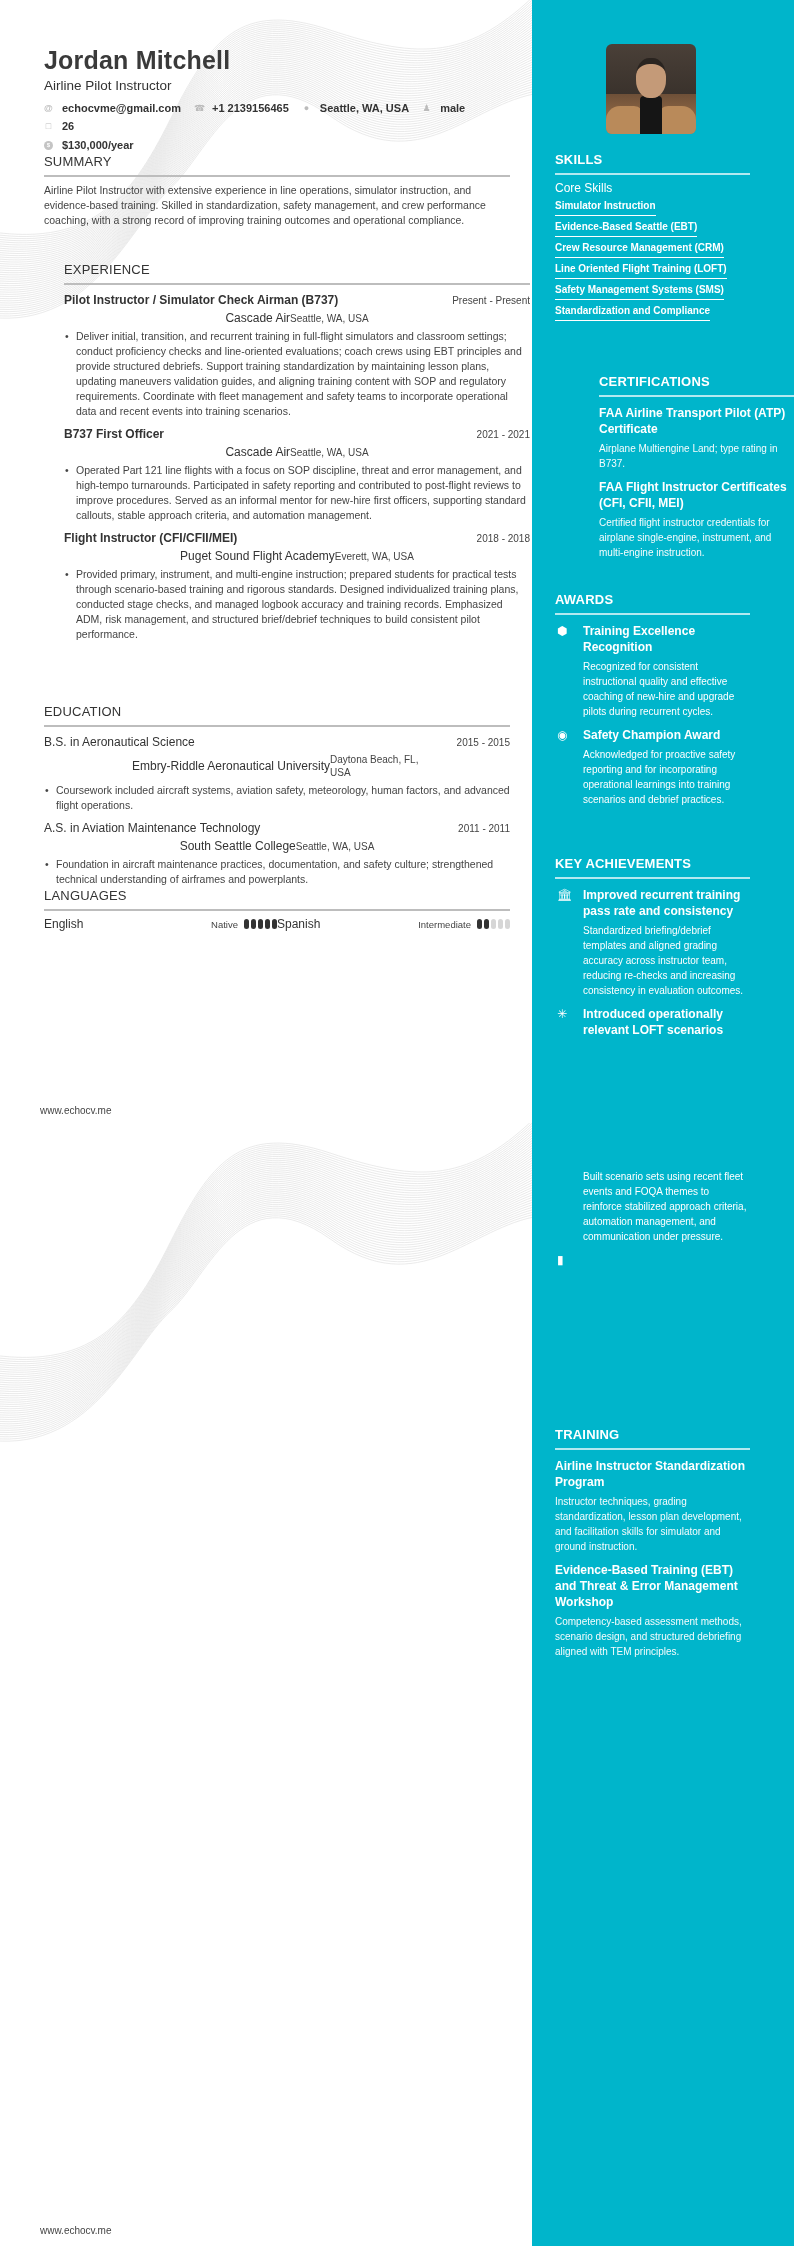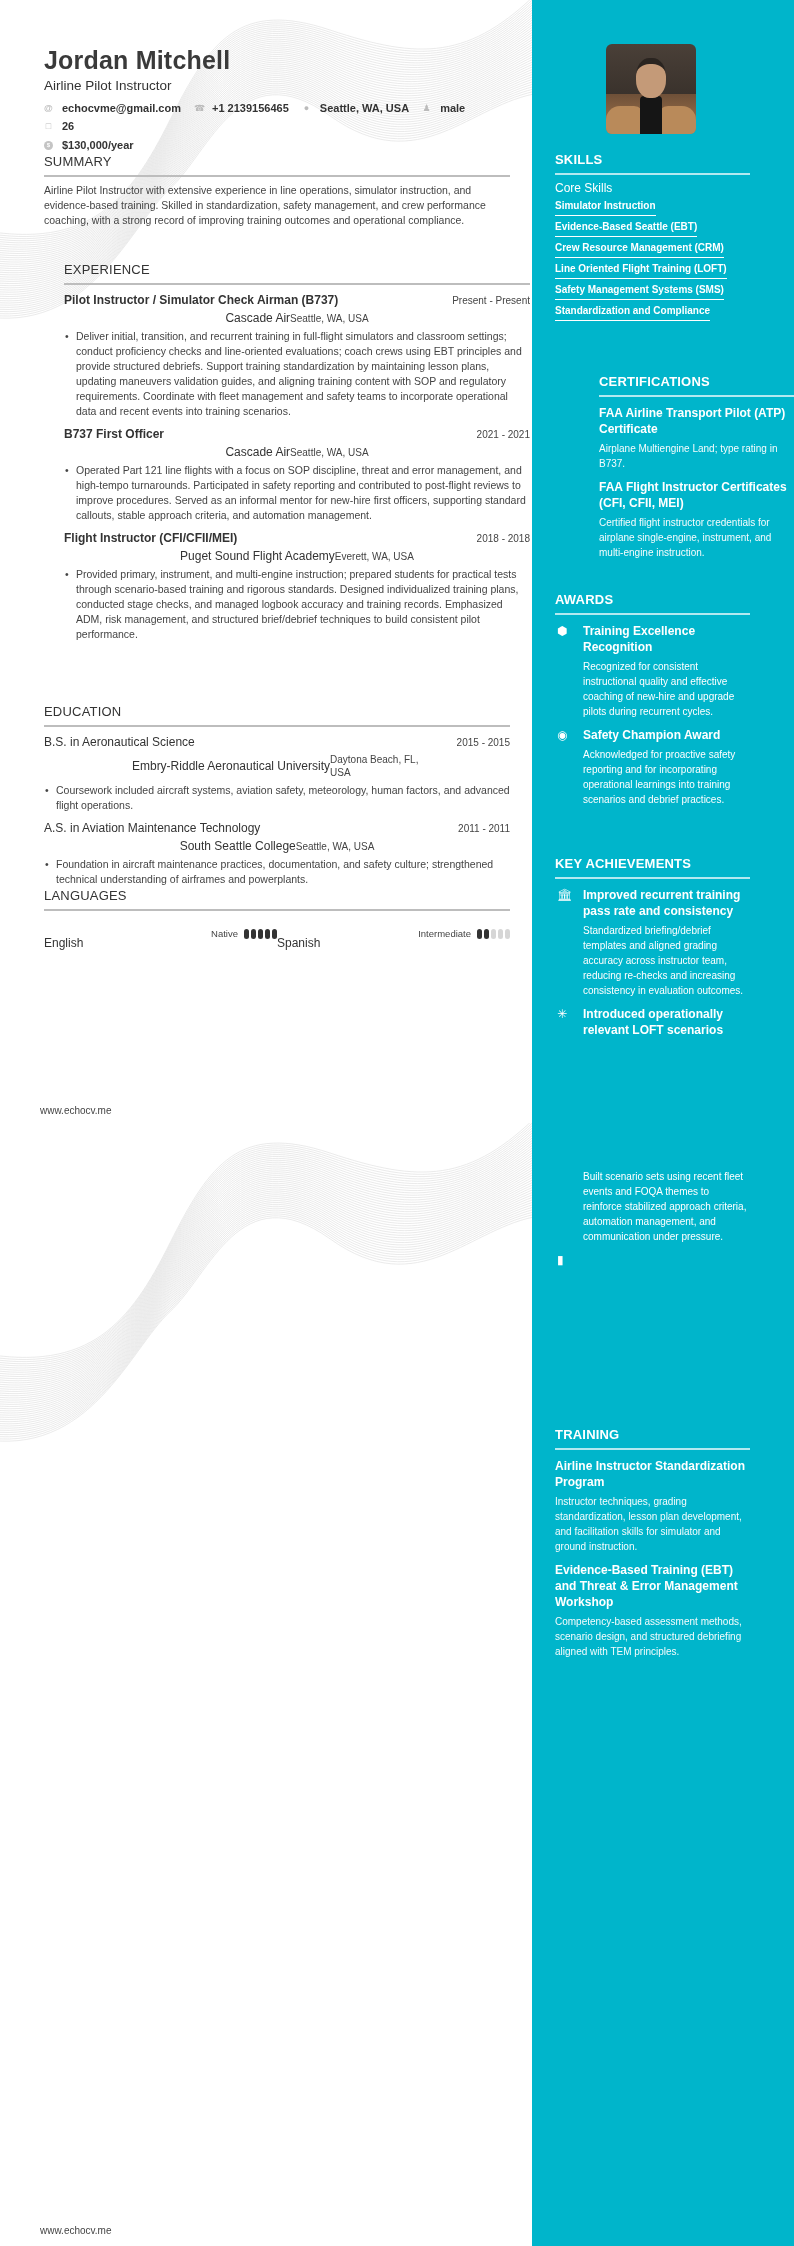--- a/index.html
+++ b/index.html
@@ -34,21 +34,21 @@
   .job-company { font-size: 12px; color: #333; }
   .job-loc { font-size: 10px; color: #444; }
   .job-bullet { position: relative; padding-left: 12px; font-size: 10.5px; line-height: 15px; color: #444; margin-top: 4px; }
   .job-bullet::before { content: "•"; position: absolute; left: 1px; top: 0; }
   .education { position: absolute; top: 672px; left: 0; width: 466px; margin-top: 32px; }
   .edu { margin-top: 8px; }
   .edu-title { font-size: 12px; color: #333; }
   .edu-loc { font-size: 10px; color: #444; text-align: left; width: 92px; line-height: 13px; }
   .languages { position: absolute; top: 888px; left: 0; width: 466px; }
   .lang-row { display: flex; align-items: center; margin-top: 6px; font-size: 12px; color: #333; }
-  .lang-name { width: 140px; margin-top: 19px; }
+  .lang-name { width: 140px; }
   .lang-level { font-size: 9.5px; color: #444; margin-right: 6px; margin-left: auto; }
   .dots { display: inline-flex; gap: 2px; margin-right: 16px; }
   .dots:last-child { margin-right: 0; }
   .dot { width: 5px; height: 10px; border-radius: 2.5px; background: #333; }
   .dot.off { background: #d6d6d6; }
   .lang-group { display: flex; align-items: center; width: 233px; }
   .footer { position: absolute; left: 40px; font-size: 10px; color: #444; }
 
   
   .photo { position: absolute; top: 44px; left: 51px; width: 90px; height: 90px; border-radius: 6px; overflow: hidden;

